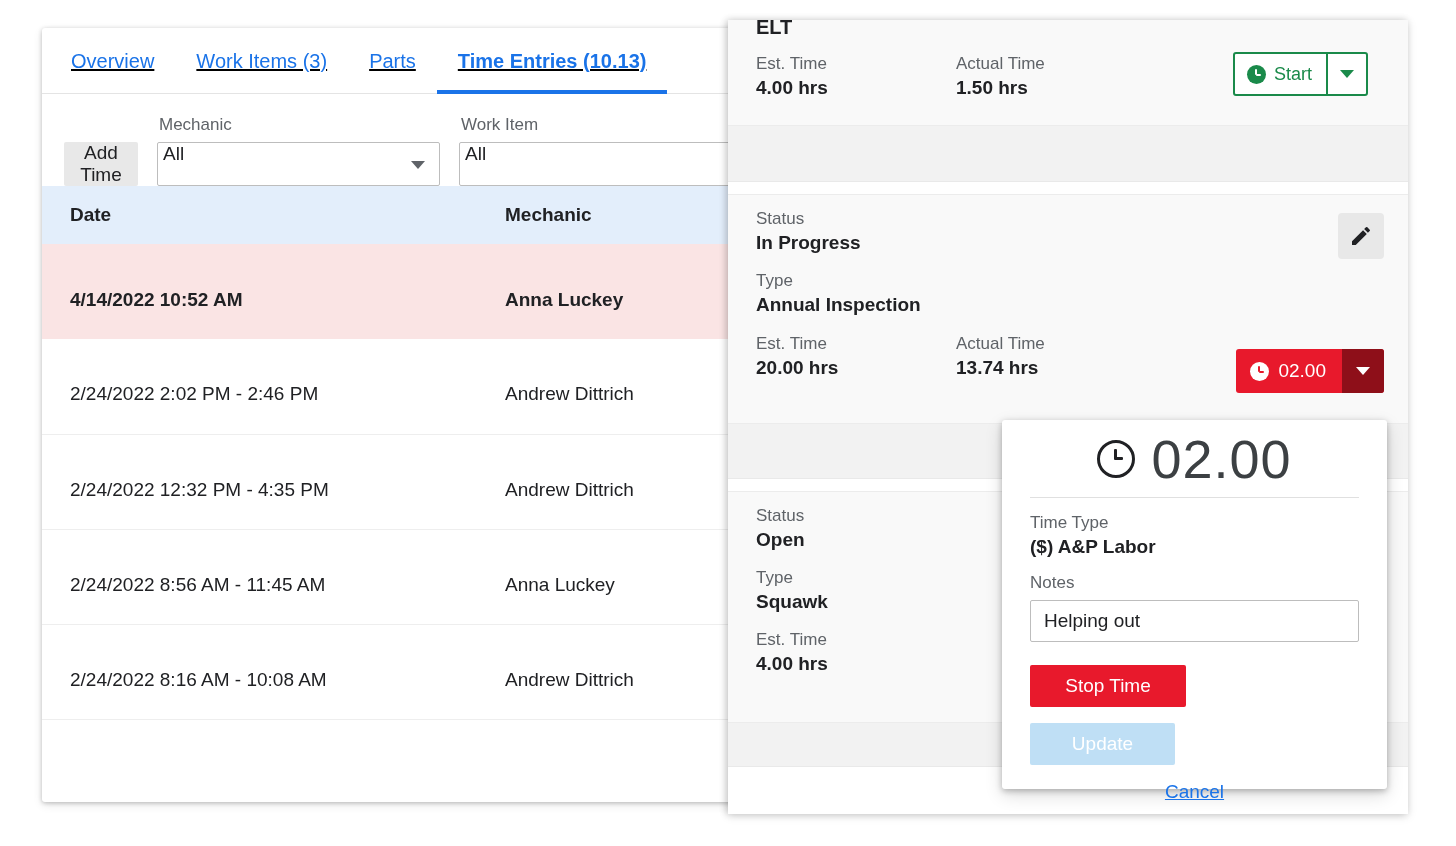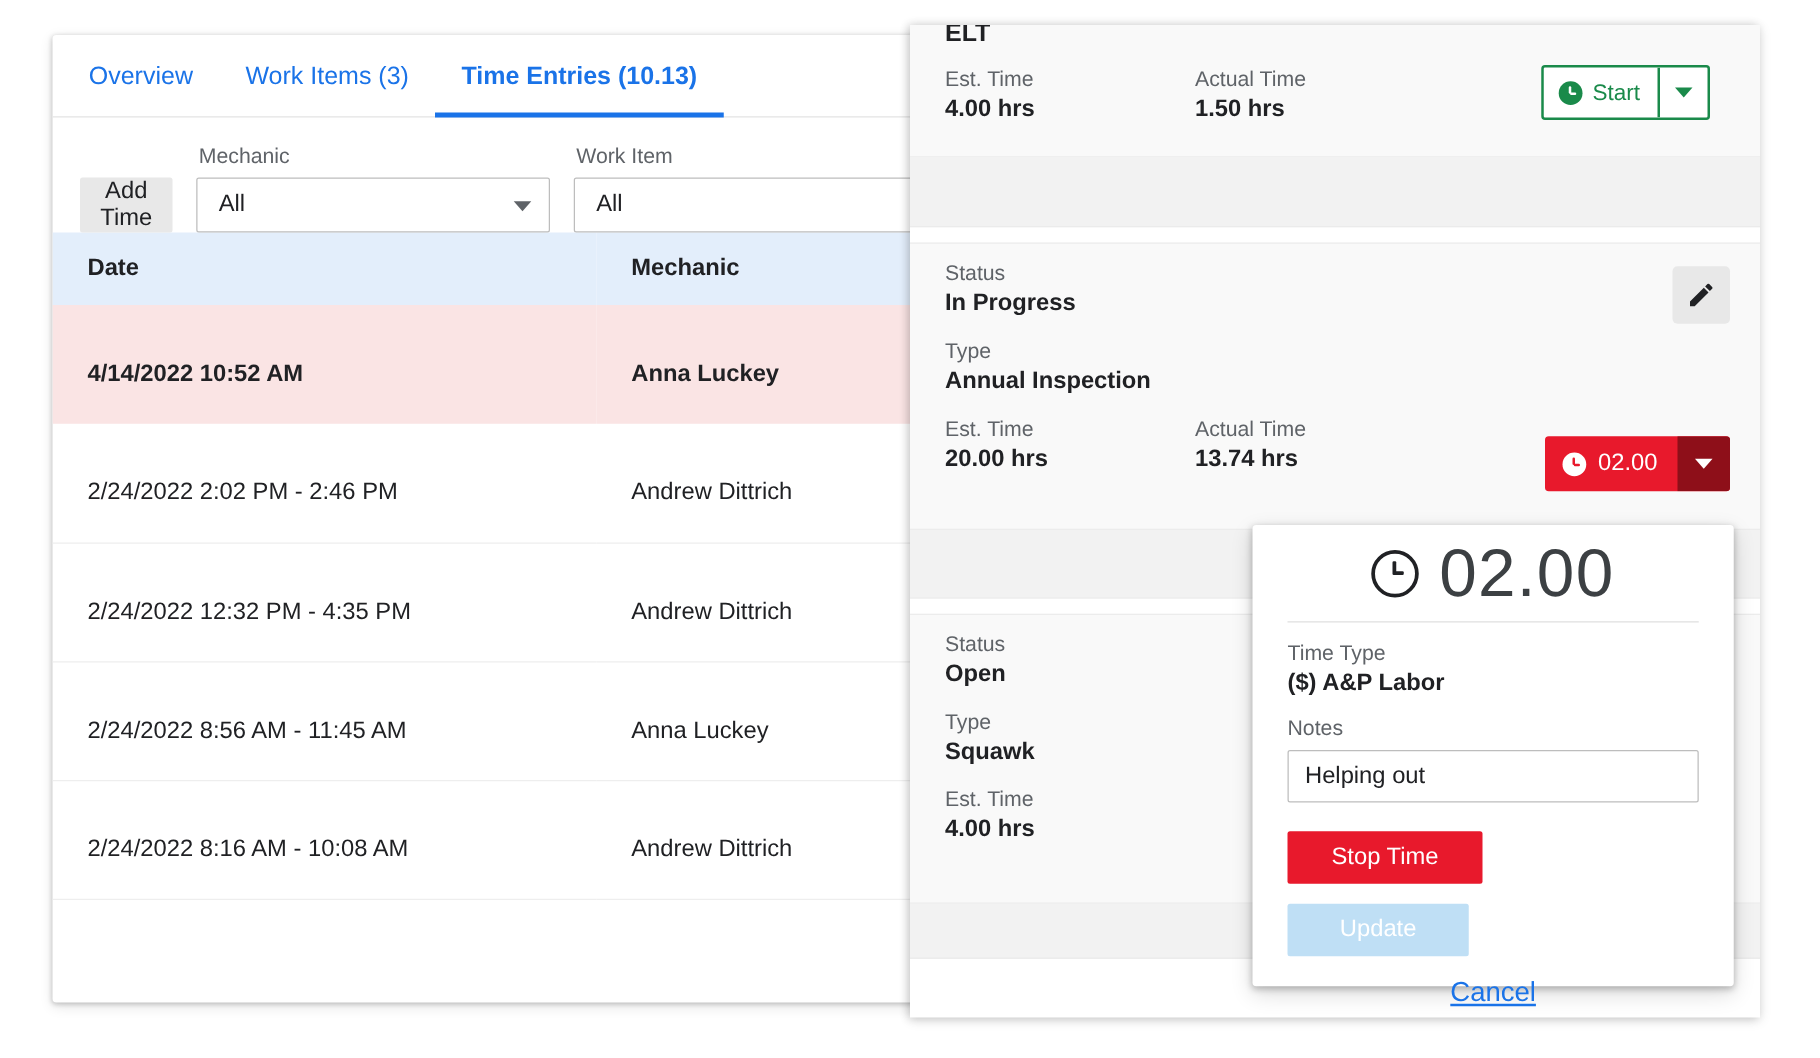--- a/index.html
+++ b/index.html
@@ -21,20 +21,21 @@
     box-shadow: 0 1px 4px rgba(0,0,0,0.22), 0 3px 10px rgba(0,0,0,0.10);
     overflow: hidden;
   }
   .tabs {
     position: relative;
     height: 66px;
     display: flex;
     align-items: center;
     padding-left: 8px;
     border-bottom: 1px solid #e4e4e4;
+    text-decoration: underline;
   }
   .tab {
     font-size: 20px;
     color: #1a73e8;
     padding: 0 21px;
     height: 66px;
     line-height: 66px;
     white-space: nowrap;
     cursor: pointer;
   }
@@ -69,22 +70,21 @@
     margin-bottom: 7px;
     padding-left: 2px;
   }
   .select-box {
     position: relative;
     height: 44px;
     border: 1px solid #bdbdbd;
     border-radius: 2px;
     background: #fff;
     display: flex;
-    align-items: center;
-    padding: 0 17px;
+    padding: 0 5px;
     font-size: 19px;
     color: #202124;
     cursor: pointer;
   }
   .select-mech { width: 283px; }
   .select-work { width: 283px; }
   .caret {
     position: absolute;
     right: 14px; top: 50%;
     margin-top: -3px;
@@ -283,34 +283,35 @@
   }
   .btn-update {
     width: 145px; height: 42px;
     background: #bfdff5; color: #ffffff;
     border: none; border-radius: 2px;
     font-size: 19px; cursor: not-allowed;
     font-family: "Liberation Sans", sans-serif;
   }
   .cancel-link {
     display: block; text-align: center; margin-top: 16px;
-    color: #1a73e8; font-size: 22px;
+    color: #1a73e8; font-size: 19px;
     text-decoration: underline; cursor: pointer;
   }
 </style>
 </head>
 <body>
 
 <div id="root">
 
   <div class="left-card">
 
     <div class="tabs">
       <div class="tab">Overview</div>
       <div class="tab">Work Items (3)</div>
+      <div class="tab">Parts</div>
       <div class="tab active">Time Entries (10.13)</div>
     </div>
 
     <div class="filters">
       <button class="add-btn">Add Time</button>
 
       <div class="field">
         <span class="field-label">Mechanic</span>
         <div class="select-box select-mech">
           <span>All</span>

